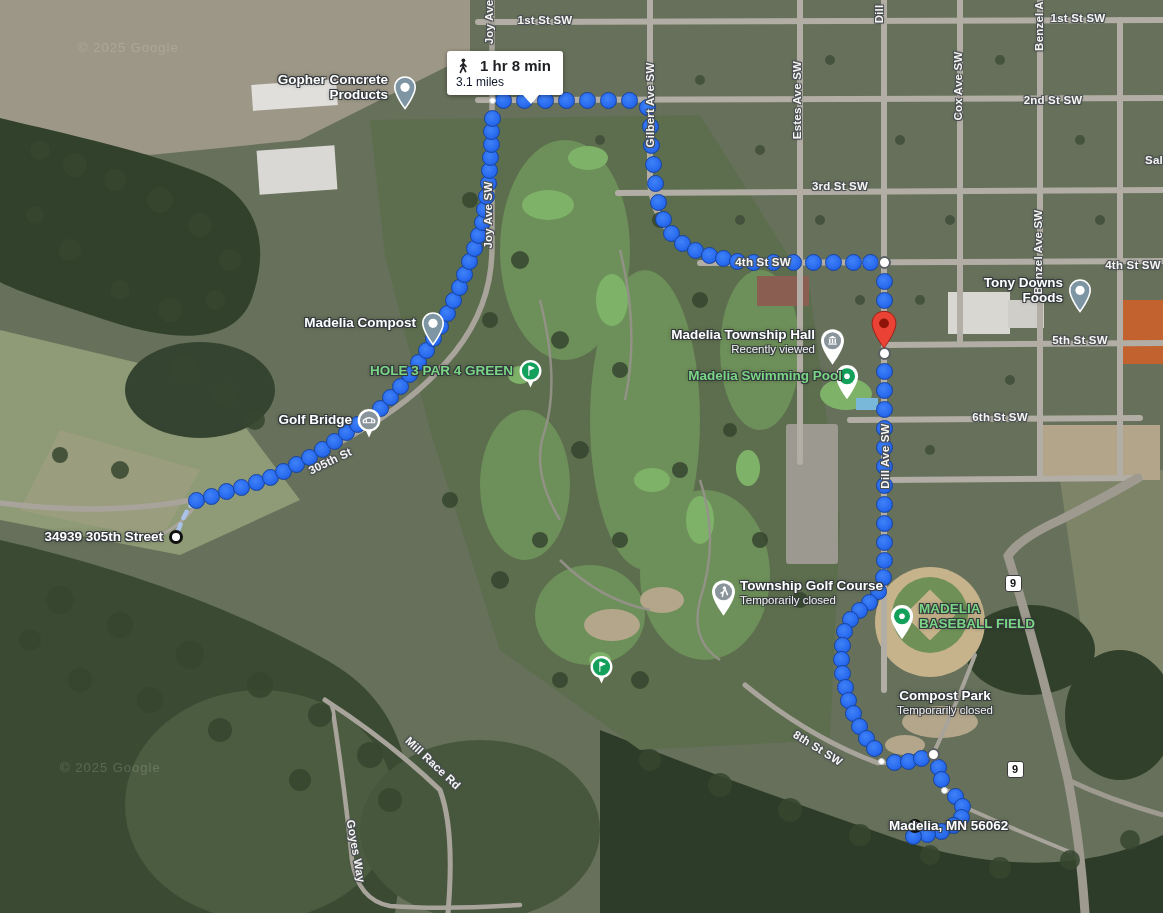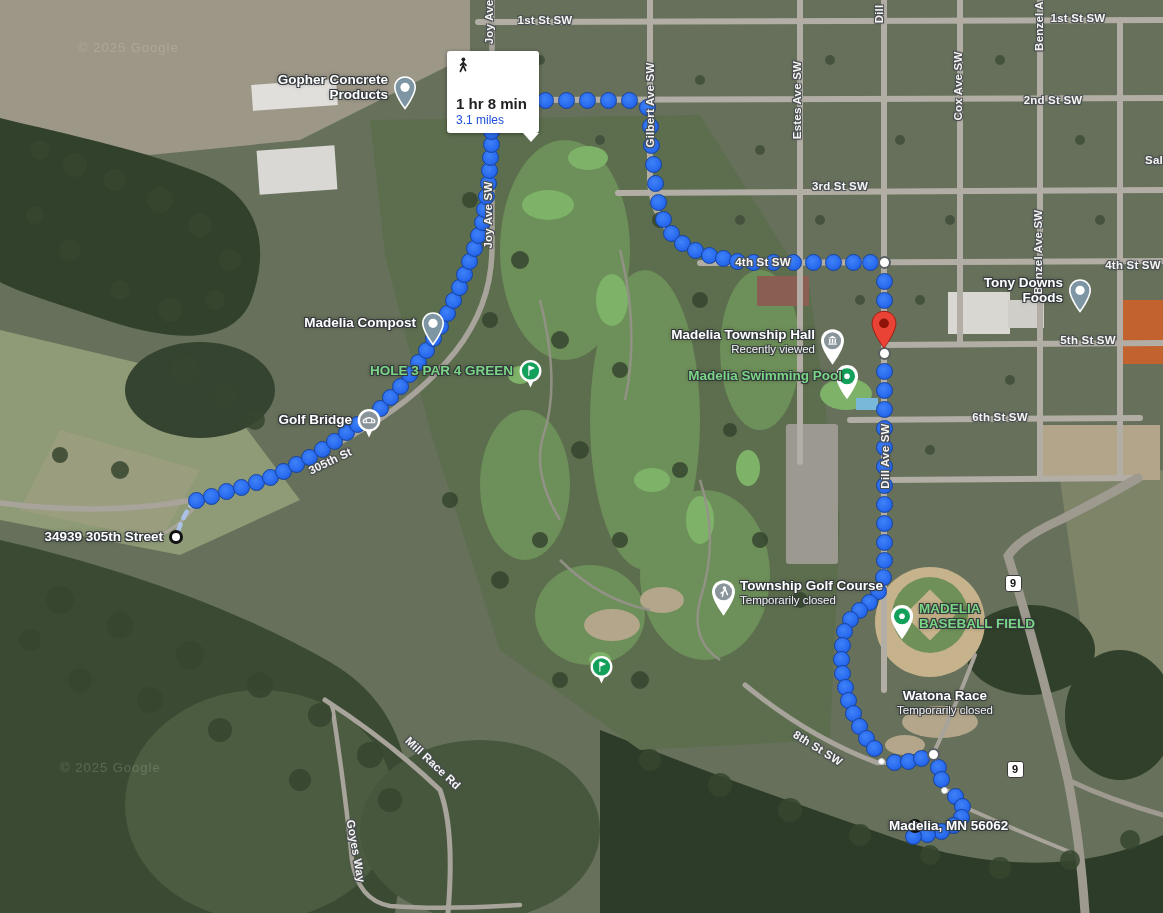--- a/index.html
+++ b/index.html
@@ -24,23 +24,23 @@
   .poi-name{font-size:13.5px;font-weight:bold;color:#fff;}
   .poi-name.green{color:#7ad584;}
   .poi-sub{font-size:11.5px;font-weight:normal;color:#f2f2f2;margin-top:1px;}
   .end-label{font-size:13.5px;font-weight:bold;color:#fff;}
   .shield{width:17px;height:17px;background:#fff;border:1.5px solid #3b3b3b;border-radius:3px;
     color:#111;font-size:11px;font-weight:bold;display:flex;align-items:center;justify-content:center;box-sizing:border-box;}
   .watermark{font-size:13px;font-weight:normal;color:rgba(255,255,255,.16);letter-spacing:1px;}
   
   #route-bubble{position:absolute;left:447px;top:51px;z-index:6;background:#fff;border-radius:3px;
     box-shadow:0 1px 4px rgba(0,0,0,.4);padding:6px 12px 6px 9px;}
-  #route-bubble .title-row{display:flex;align-items:flex-start;gap:22px;flex-direction:column;}
+  #route-bubble .title-row{display:flex;align-items:flex-end;gap:10px;}
   #route-bubble .duration{font-size:15px;font-weight:bold;color:#202124;white-space:nowrap;}
-  #route-bubble .distance{font-size:12px;color:#1d4ed8;margin-top:1px;}
+  #route-bubble .distance{font-size:12px;color:#0f172a;margin-top:1px;}
   #bubble-pointer{position:absolute;left:76px;top:100%;width:0;height:0;
     border-left:8px solid transparent;border-right:8px solid transparent;border-top:9px solid #fff;}
 </style>
 </head>
 <body>
 
 <div id="map">
 
   <svg id="basemap" width="1163" height="913" viewBox="0 0 1163 913">
     <rect x="0" y="0" width="1163" height="913" fill="#66705a"></rect>
@@ -382,42 +382,42 @@
       <path d="M11,15.3 L12,11 L13.6,9.4 M13.6,9.4 L15.5,13.9 M11.9,11.4 L9.8,12.6" stroke="#fff" stroke-width="1.3" fill="none" stroke-linecap="round"></path>
         </svg></div>
       <div class="abs olabel" style="left: 740px; top: 592px; z-index: 6; white-space: pre-line; transform: translateY(-50%); text-align: left;"><div class="poi-name">Township Golf Course</div><div class="poi-sub">Temporarily closed</div></div>
       <div class="abs " style="left: 889px; top: 603.771px; z-index: 5;"><svg width="26" height="36.833333333333336" viewBox="0 0 24 34">
           <path d="M12 1C6.2 1 1.8 5.5 1.8 11.3c0 7.8 10.2 21.2 10.2 21.2S22.2 19.1 22.2 11.3C22.2 5.5 17.8 1 12 1z" fill="#fff"></path>
           <circle cx="12" cy="11.3" r="7.4" fill="#12a05a"></circle>
           <circle cx="12" cy="11.3" r="2.6" fill="#fff"></circle>
         </svg></div>
       <div class="abs olabel" style="left: 919px; top: 616px; z-index: 6; white-space: pre-line; transform: translateY(-50%); text-align: left;"><div class="poi-name green">MADELIA
 BASEBALL FIELD</div></div>
-      <div class="abs olabel" style="left: 945px; top: 702px; z-index: 6; white-space: pre-line; transform: translate(-50%, -50%); text-align: center;"><div class="poi-name">Watona Race</div><div class="poi-sub">Temporarily closed</div></div>
+      <div class="abs olabel" style="left: 945px; top: 702px; z-index: 6; white-space: pre-line; transform: translate(-50%, -50%); text-align: center;"><div class="poi-name">Compost Park</div><div class="poi-sub">Temporarily closed</div></div>
       <div class="abs " style="left: 588.5px; top: 655px; z-index: 5;"><svg width="25" height="30" viewBox="0 0 24 29">
       <circle cx="12" cy="11.5" r="10.6" fill="#fff"></circle>
           <path d="M9,21 L12,27.5 L15,21 Z" fill="#fff"></path>
       <circle cx="12" cy="11.5" r="8.3" fill="#12a05a"></circle>
       <path d="M10.4,16.2 L10.4,6.8 L15.4,8.8 L10.4,10.8" fill="#fff" stroke="#fff" stroke-width="1" stroke-linejoin="round"></path>
         </svg></div>
       <div class="abs endpoint" style="left: 169px; top: 530px; z-index: 5;"></div>
       <div class="abs olabel end-label" style="left: 163px; top: 537px; z-index: 6; transform: translate(-100%, -50%); text-align: right;">34939 305th Street</div>
       <div class="abs endpoint" style="left: 908px; top: 819px; z-index: 5;"></div>
       <div class="abs olabel end-label" style="left: 889px; top: 826px; z-index: 6; transform: translateY(-50%);">Madelia, MN 56062</div>
       <div class="abs " style="left: 870px; top: 310px; z-index: 5;"><svg width="28" height="40" viewBox="0 0 24 34">
      <path d="M12 1C6.2 1 1.8 5.5 1.8 11.3c0 7.8 10.2 21.2 10.2 21.2S22.2 19.1 22.2 11.3C22.2 5.5 17.8 1 12 1z" fill="#ea4335" stroke="#9c1a10" stroke-width="0.8"></path>
      <circle cx="12" cy="11.3" r="4.2" fill="#8e1308"></circle>
         </svg></div>
       <div class="abs street-label" style="left: 545px; top: 20px; z-index: 4; transform: translate(-50%, -50%) rotate(0deg); white-space: nowrap;">1st St SW</div>
       <div class="abs street-label" style="left: 1078px; top: 18px; z-index: 4; transform: translate(-50%, -50%) rotate(0deg); white-space: nowrap;">1st St SW</div>
       <div class="abs street-label" style="left: 1053px; top: 100px; z-index: 4; transform: translate(-50%, -50%) rotate(0deg); white-space: nowrap;">2nd St SW</div>
       <div class="abs street-label" style="left: 840px; top: 186px; z-index: 4; transform: translate(-50%, -50%) rotate(0deg); white-space: nowrap;">3rd St SW</div>
       <div class="abs street-label" style="left: 763px; top: 262px; z-index: 4; transform: translate(-50%, -50%) rotate(0deg); white-space: nowrap;">4th St SW</div>
       <div class="abs street-label" style="left: 1133px; top: 265px; z-index: 4; transform: translate(-50%, -50%) rotate(0deg); white-space: nowrap;">4th St SW</div>
-      <div class="abs street-label" style="left: 1080px; top: 340px; z-index: 4; transform: translate(-50%, -50%) rotate(0deg); white-space: nowrap; margin-left: 8px;">5th St SW</div>
+      <div class="abs street-label" style="left: 1080px; top: 340px; z-index: 4; transform: translate(-50%, -50%) rotate(0deg); white-space: nowrap;">5th St SW</div>
       <div class="abs street-label" style="left: 1000px; top: 417px; z-index: 4; transform: translate(-50%, -50%) rotate(0deg); white-space: nowrap;">6th St SW</div>
       <div class="abs street-label" style="left: 818px; top: 748px; z-index: 4; transform: translate(-50%, -50%) rotate(32deg); white-space: nowrap;">8th St SW</div>
       <div class="abs street-label" style="left: 330px; top: 461px; z-index: 4; transform: translate(-50%, -50%) rotate(-26deg); white-space: nowrap;">305th St</div>
       <div class="abs street-label" style="left: 433px; top: 763px; z-index: 4; transform: translate(-50%, -50%) rotate(43deg); white-space: nowrap;">Mill Race Rd</div>
       <div class="abs street-label" style="left: 356px; top: 851px; z-index: 4; transform: translate(-50%, -50%) rotate(80deg); white-space: nowrap;">Goyes Way</div>
       <div class="abs street-label" style="left: 489px; top: 22px; z-index: 4; transform: translate(-50%, -50%) rotate(-90deg); white-space: nowrap;">Joy Ave</div>
       <div class="abs street-label" style="left: 488px; top: 215px; z-index: 4; transform: translate(-50%, -50%) rotate(-90deg); white-space: nowrap;">Joy Ave SW</div>
       <div class="abs street-label" style="left: 650px; top: 105px; z-index: 4; transform: translate(-50%, -50%) rotate(-90deg); white-space: nowrap;">Gilbert Ave SW</div>
       <div class="abs street-label" style="left: 797px; top: 100px; z-index: 4; transform: translate(-50%, -50%) rotate(-90deg); white-space: nowrap;">Estes Ave SW</div>
       <div class="abs street-label" style="left: 958px; top: 86px; z-index: 4; transform: translate(-50%, -50%) rotate(-90deg); white-space: nowrap;">Cox Ave SW</div>

